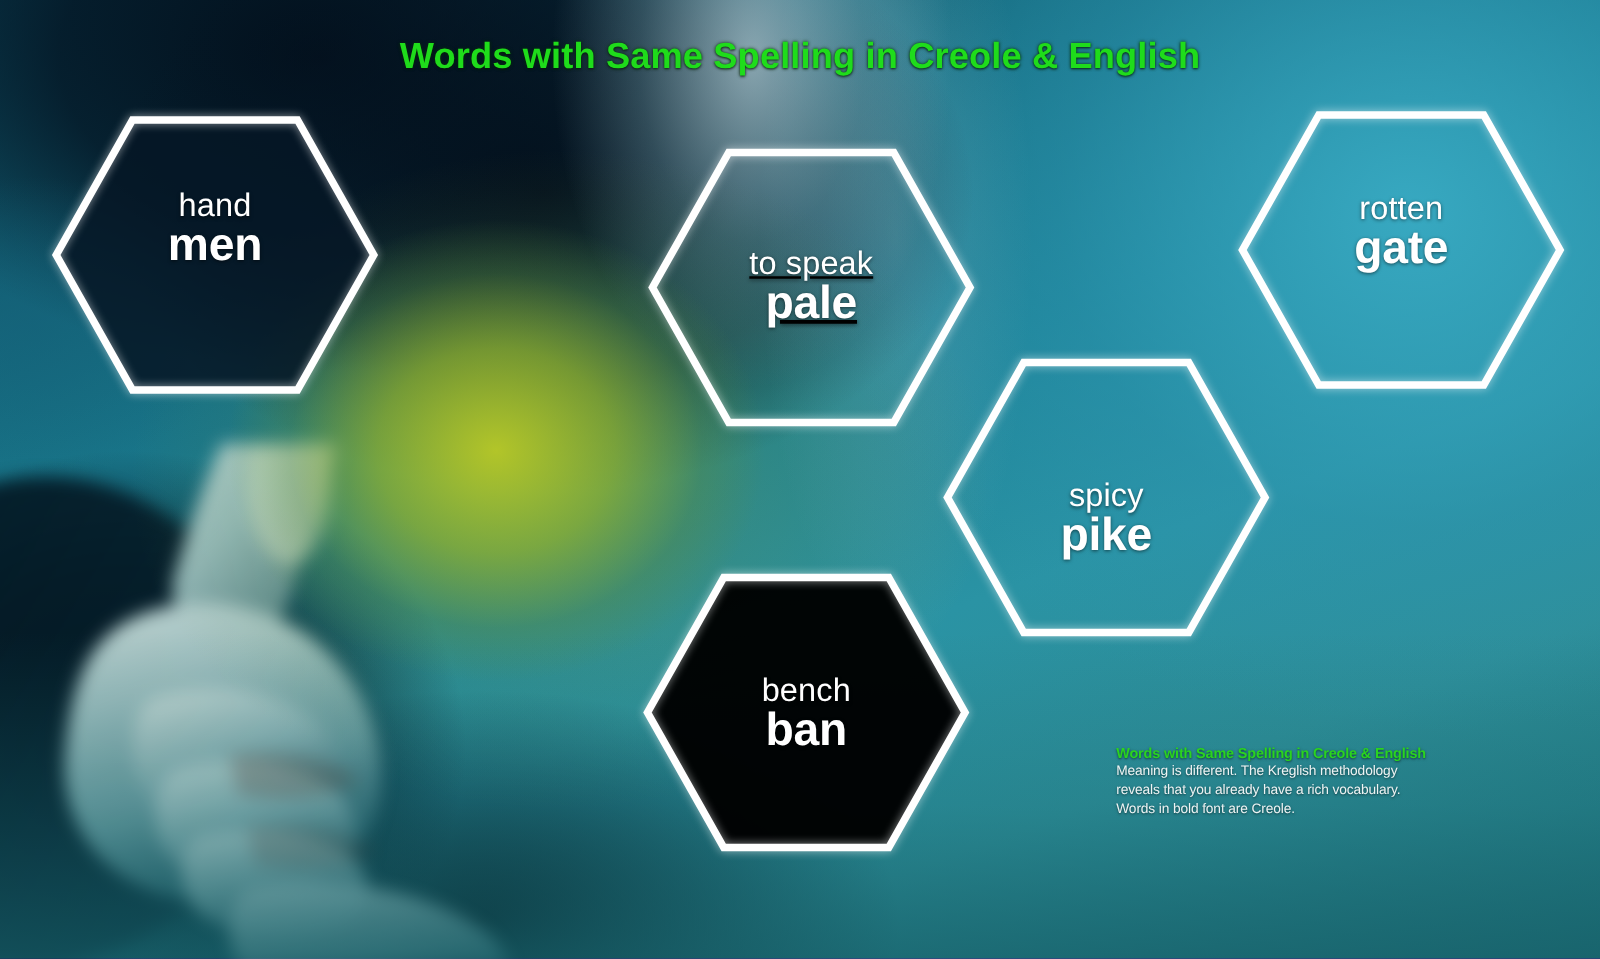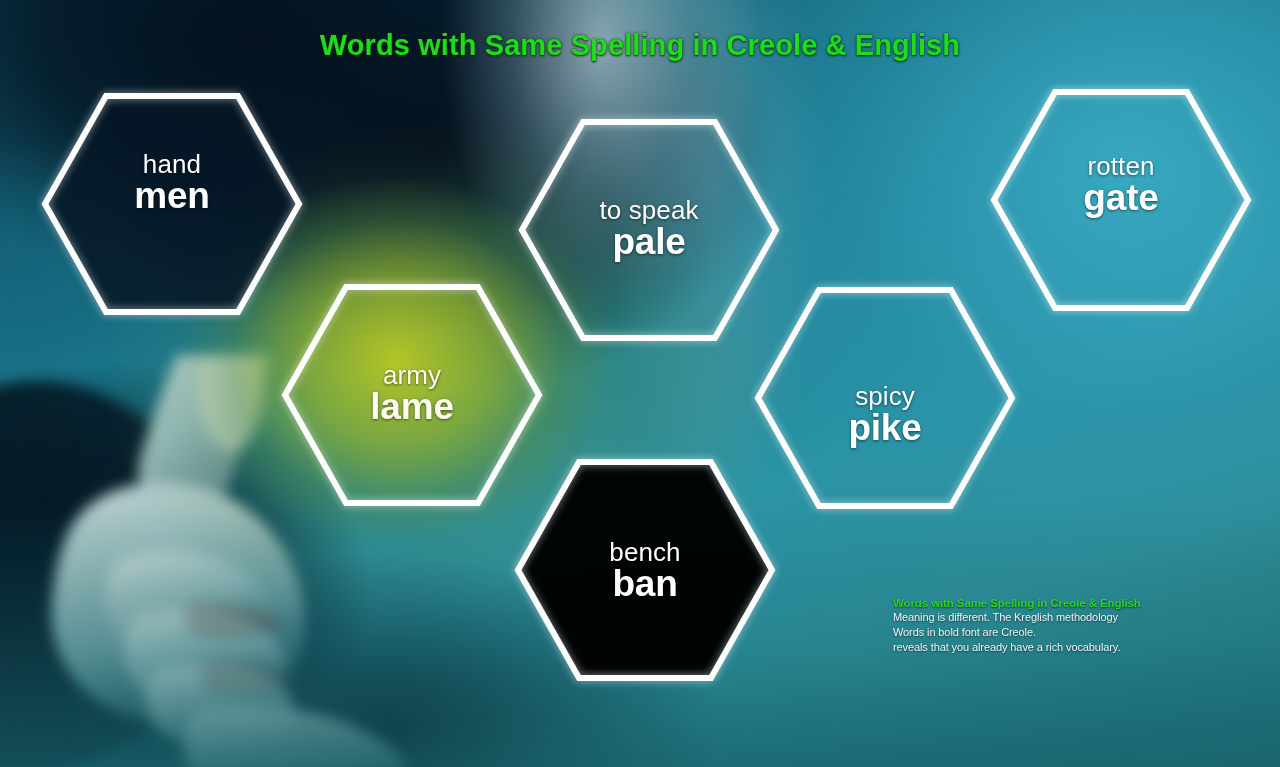--- a/index.html
+++ b/index.html
@@ -209,49 +209,40 @@
     <svg width="262" height="224" viewBox="0 0 262 224" aria-hidden="true">
       <polygon class="fillpoly" points="65,4 197,4 258,112 197,220 65,220 4,112" fill="#061726" fill-opacity="0.88"></polygon>
       <polygon class="poly" points="65,4 197,4 258,112 197,220 65,220 4,112"></polygon>
     </svg>
     <div class="hex-label">
       <span class="hex-en">hand</span>
       <span class="hex-cr">men</span>
     </div>
   </div>
 
-  <div class="hex" style="left:518px;top:118px;width:262px;height:224px;">
+  <div class="hex" style="left:518px;top:118px;width:262px;height:224px;text-decoration:underline;">
     <svg width="262" height="224" viewBox="0 0 262 224" aria-hidden="true">
       <polygon class="poly" points="65,4 197,4 258,112 197,220 65,220 4,112"></polygon>
     </svg>
     <div class="hex-label">
       <span class="hex-en">to speak</span>
       <span class="hex-cr">pale</span>
     </div>
   </div>
 
   <div class="hex" style="left:990px;top:88px;width:262px;height:196px;">
     <svg width="262" height="224" viewBox="0 0 262 224" aria-hidden="true">
       <polygon class="poly" points="65,4 197,4 258,112 197,220 65,220 4,112"></polygon>
     </svg>
     <div class="hex-label">
       <span class="hex-en">rotten</span>
       <span class="hex-cr">gate</span>
     </div>
   </div>
 
-  <div class="hex" style="left:281px;top:283px;width:262px;height:224px;">
-    <svg width="262" height="224" viewBox="0 0 262 224" aria-hidden="true">
-      <polygon class="poly" points="65,4 197,4 258,112 197,220 65,220 4,112"></polygon>
-    </svg>
-    <div class="hex-label tint-warm">
-      <span class="hex-en">army</span>
-      <span class="hex-cr">lame</span>
-    </div>
-  </div>
 
   <div class="hex" style="left:754px;top:286px;width:262px;height:260px;">
     <svg width="262" height="224" viewBox="0 0 262 224" aria-hidden="true">
       <polygon class="poly" points="65,4 197,4 258,112 197,220 65,220 4,112"></polygon>
     </svg>
     <div class="hex-label">
       <span class="hex-en">spicy</span>
       <span class="hex-cr">pike</span>
     </div>
   </div>
@@ -264,18 +255,18 @@
     <div class="hex-label">
       <span class="hex-en">bench</span>
       <span class="hex-cr">ban</span>
     </div>
   </div>
 
   <div id="caption">
     <div class="cap-title">Words with Same Spelling in Creole &amp; English</div>
     <div class="cap-body">
       <div>Meaning is different. The Kreglish methodology</div>
+      <div>reveals that you already have a rich vocabulary.</div>
       <div>Words in bold font are Creole.</div>
-      <div>reveals that you already have a rich vocabulary.</div>
     </div>
   </div>
 
 </div>
 
 </body></html>

